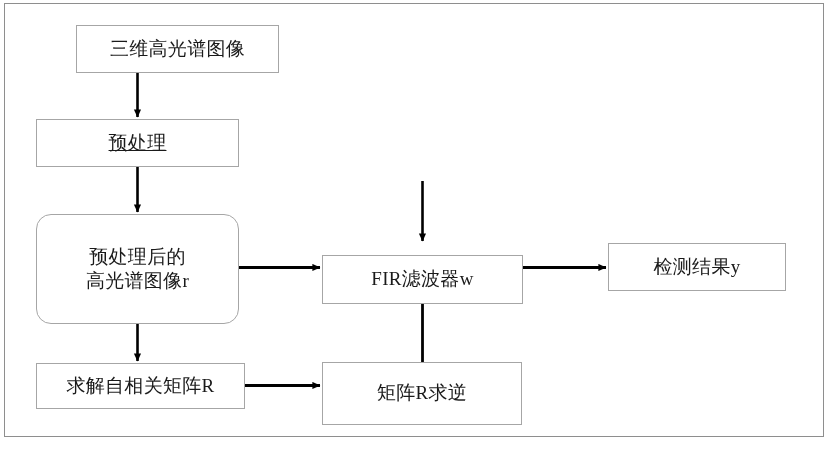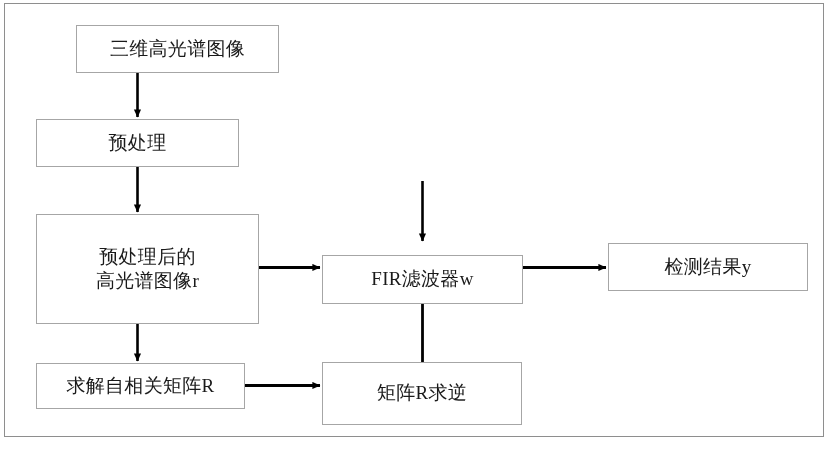--- a/index.html
+++ b/index.html
@@ -40,25 +40,25 @@
     color: #1a1a1a;
     line-height: 1.28;
     letter-spacing: 0.3px;
   }
   .node .label {
     display: block;
     white-space: pre-line;
   }
   
   #node-source       { left: 36px;  top: 25px;  width: 203px; height: 48px;  font-size: 19px; margin-left: 40px; }
-  #node-preprocess   { left: 36px;  top: 119px; width: 203px; height: 48px;  font-size: 19px; }
-  #node-preprocessed { left: 36px;  top: 214px; width: 223px; height: 110px; font-size: 19px; }
+  #node-preprocess   { left: 36px;  top: 119px; width: 203px; height: 48px;  font-size: 19px; text-decoration: underline; }
+  #node-preprocessed { left: 36px;  top: 214px; width: 203px; height: 110px; font-size: 19px; border-radius: 15px; }
   #node-target       { left: 322px; top: 132px; width: 201px; height: 49px;  font-size: 19px; }
   #node-fir          { left: 322px; top: 255px; width: 201px; height: 49px;  font-size: 19px; }
-  #node-result       { left: 608px; top: 243px; width: 200px; height: 48px;  font-size: 19px; }
+  #node-result       { left: 608px; top: 243px; width: 178px; height: 48px;  font-size: 19px; }
   #node-autocorr     { left: 36px;  top: 363px; width: 209px; height: 46px;  font-size: 19px; }
   #node-inverse      { left: 322px; top: 362px; width: 200px; height: 63px;  font-size: 19px; }
 
   
   #connectors {
     position: absolute;
     left: 0;
     top: 0;
     width: 834px;
     height: 451px;

